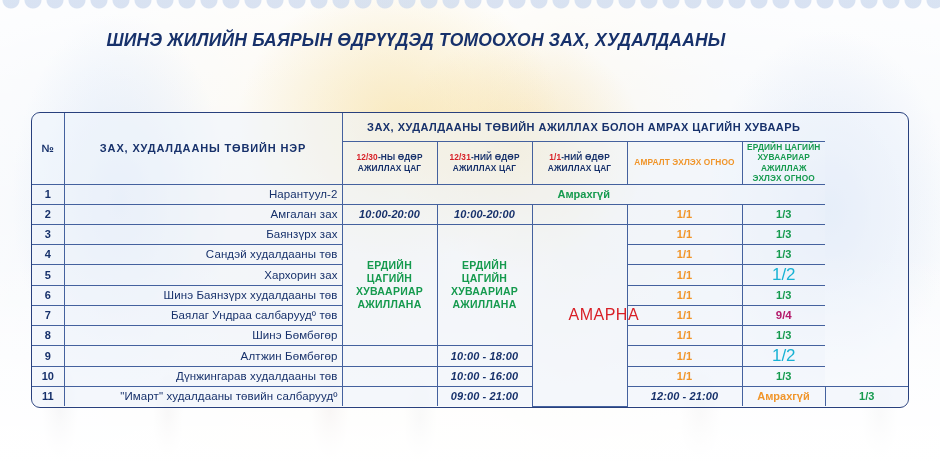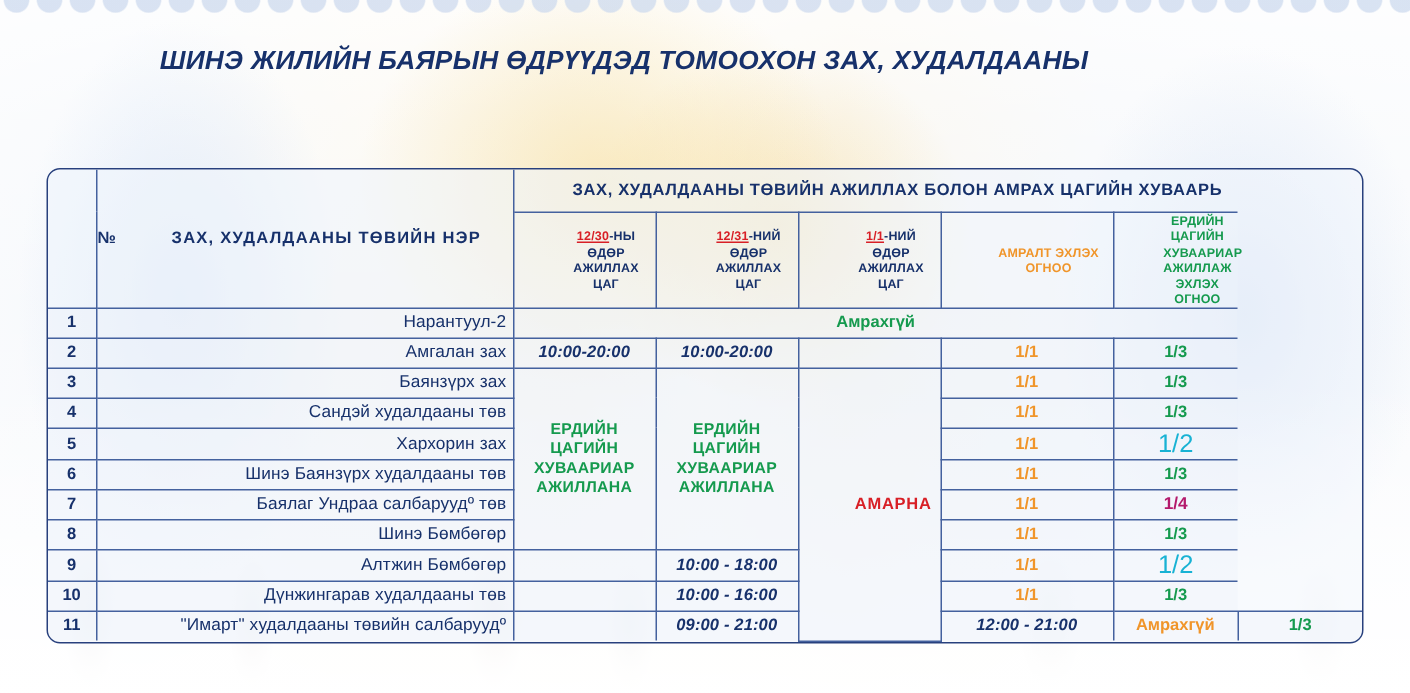--- a/index.html
+++ b/index.html
@@ -69,45 +69,45 @@
   td,th{
     border:1px solid #44619e;
     padding:0 4px;
     font-size:10.5px;
     color:#17316b;
     text-align:center;
     vertical-align:middle;
     background:rgba(238,243,251,.40);
     box-sizing:border-box;
   }
-  thead th{background:rgba(240,245,252,.30);padding-left:33px;}
+  thead th{background:rgba(240,245,252,.30);}
   
   tr:first-child th:first-child{border-top:0;border-left:0;}
   thead tr:first-child th{border-top:0;}
   thead tr th:first-child{border-left:0;}
   thead tr th:last-child{border-right:0;}
   tbody tr td:first-child{border-left:0;}
   tbody tr td:last-child{border-right:0;}
   tbody tr:last-child td{border-bottom:0;}
 
   .h-top{font-size:11px;font-weight:bold;letter-spacing:.45px;height:28px;}
   .h-num{font-size:11px;font-weight:bold;letter-spacing:.3px;}
   .h-name{font-size:11px;font-weight:bold;letter-spacing:.85px;}
   .h-sub{font-size:8.3px;font-weight:bold;line-height:10.5px;letter-spacing:.15px;height:35px;}
-  .h-sub .d-red{color:#d81f26;text-decoration:underline;}
+  .h-sub .d-red{color:#d81f26;}
   .h-sub.orange{color:#f0952a;}
   .h-sub.green{color:#159a4e;}
 
   tbody td{height:20px;font-size:11px;}
   td.num{width:32px;font-weight:bold;font-size:11px;}
   td.name{text-align:right;padding-left:9px;font-size:11.5px;font-weight:normal;letter-spacing:.1px;}
   td.time{font-weight:bold;font-size:11px;letter-spacing:.1px;font-style:italic;}
   .green-b{color:#159a4e;font-weight:bold;}
   .green-note{color:#159a4e;font-weight:bold;font-size:10.5px;line-height:13px;letter-spacing:.25px;}
-  .red-b{color:#d81f26;font-weight:bold;font-size:11px;letter-spacing:.5px;padding-left:36px;}
+  .red-b{color:#d81f26;font-weight:normal;font-size:16px;letter-spacing:.5px;padding-left:36px;}
   .orange-b{color:#f0952a;font-weight:bold;font-size:11px;}
   .teal-b{color:#18b2d4;font-weight:normal;font-size:17px;}
   .magenta-b{color:#b4196b;font-weight:bold;font-size:11.5px;}
 </style>
 </head>
 <body>
 
 <div id="bg">
   <div class="layer base"></div>
   <div class="layer glow"></div>
@@ -213,21 +213,21 @@
       <td class="num">6</td>
       <td class="name">Шинэ Баянзүрх худалдааны төв</td>
       <td class="orange-b">1/1</td>
       <td class="green-b">1/3</td>
     </tr>
 
     <tr>
       <td class="num">7</td>
       <td class="name">Баялаг Ундраа салбаруудº төв</td>
       <td class="orange-b">1/1</td>
-      <td class="magenta-b">1/4</td>
+      <td class="magenta-b">9/4</td>
     </tr>
 
     <tr>
       <td class="num">8</td>
       <td class="name">Шинэ Бөмбөгөр</td>
       <td class="orange-b">1/1</td>
       <td class="green-b">1/3</td>
     </tr>
 
     <tr>

